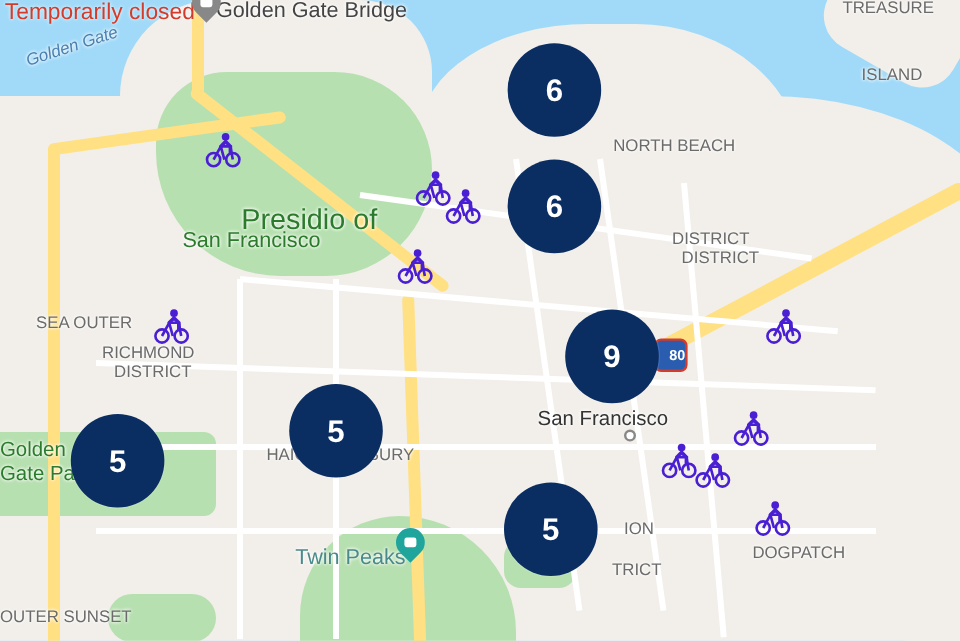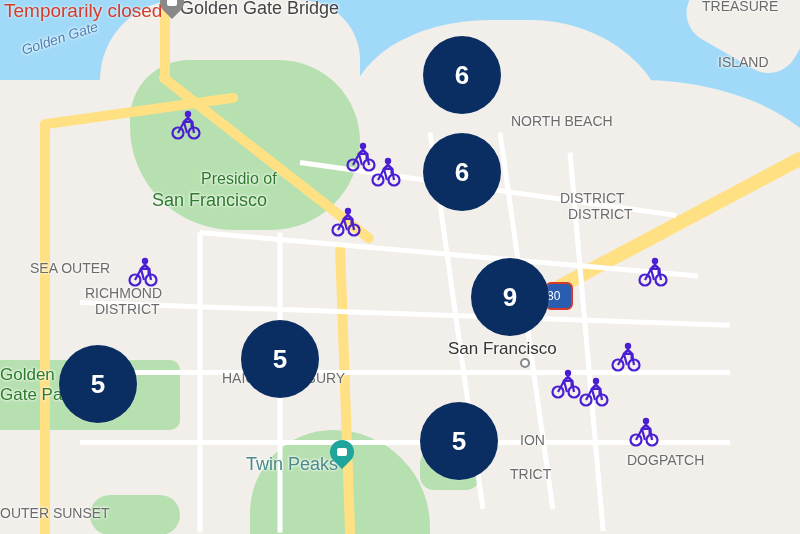--- a/index.html
+++ b/index.html
@@ -87,24 +87,24 @@
 
   .shield {
     position: absolute;
     width: 28px;
     height: 28px;
     background: #2a5db0;
     color: #fff;
     border: 2px solid #d43b2a;
     border-radius: 6px;
     font-size: 12px;
-    font-weight: normal;
+    font-weight: bold;
     display: flex;
     align-items: center;
-    justify-content: flex-start;
+    justify-content: flex-end;
   }
 
   .poi-pin {
     position: absolute;
     width: 24px;
     height: 24px;
     background: #1fa59c;
     border-radius: 50% 50% 50% 0;
     transform: rotate(-45deg);
     display:flex;align-items:center;justify-content:center;
@@ -166,21 +166,21 @@
   <div class="road-white" style="top:130px;left:500px;width:380px;transform:rotate(82deg)"></div>
   <div class="road-white" style="top:150px;left:570px;width:380px;transform:rotate(85deg)"></div>
   <div class="road-white" style="top:230px;left:200px;width:300px;transform:rotate(90deg)"></div>
   <div class="road-white" style="top:230px;left:280px;width:300px;transform:rotate(90deg)"></div>
 
   <div class="closure" style="top:0px;left:4px;"><span>Temporarily
 closed</span></div>
   <div class="label water oblique" style="top:30px;left:20px;">Golden Gate</div>
   <div class="label" style="top:-2px;left:180px;font-size:18px;color:#444;">Golden Gate Bridge</div>
 
-  <div class="label park-label" style="top:170px;left:162px;font-size:16px;padding-left:39px;">Presidio of</div>
+  <div class="label park-label" style="top:170px;left:162px;font-size:24px;padding-left:39px;">Presidio of</div>
   <div class="label park-label" style="top:190px;left:152px;font-size:18px;">San Francisco</div>
 
   <div class="label" style="top:113px;left:511px;">NORTH BEACH</div>
   <div class="label" style="top:190px;left:560px;">DISTRICT</div>
   <div class="label" style="top:206px;left:568px;">DISTRICT</div>
   <div class="label" style="top:260px;left:30px;">SEA OUTER</div>
   <div class="label" style="top:285px;left:85px;">RICHMOND</div>
   <div class="label" style="top:301px;left:95px;">DISTRICT</div>
   <div class="label park-label" style="top:365px;left:0px;font-size:17px;">Golden</div>
   <div class="label park-label" style="top:385px;left:0px;font-size:17px;">Gate Park</div>

